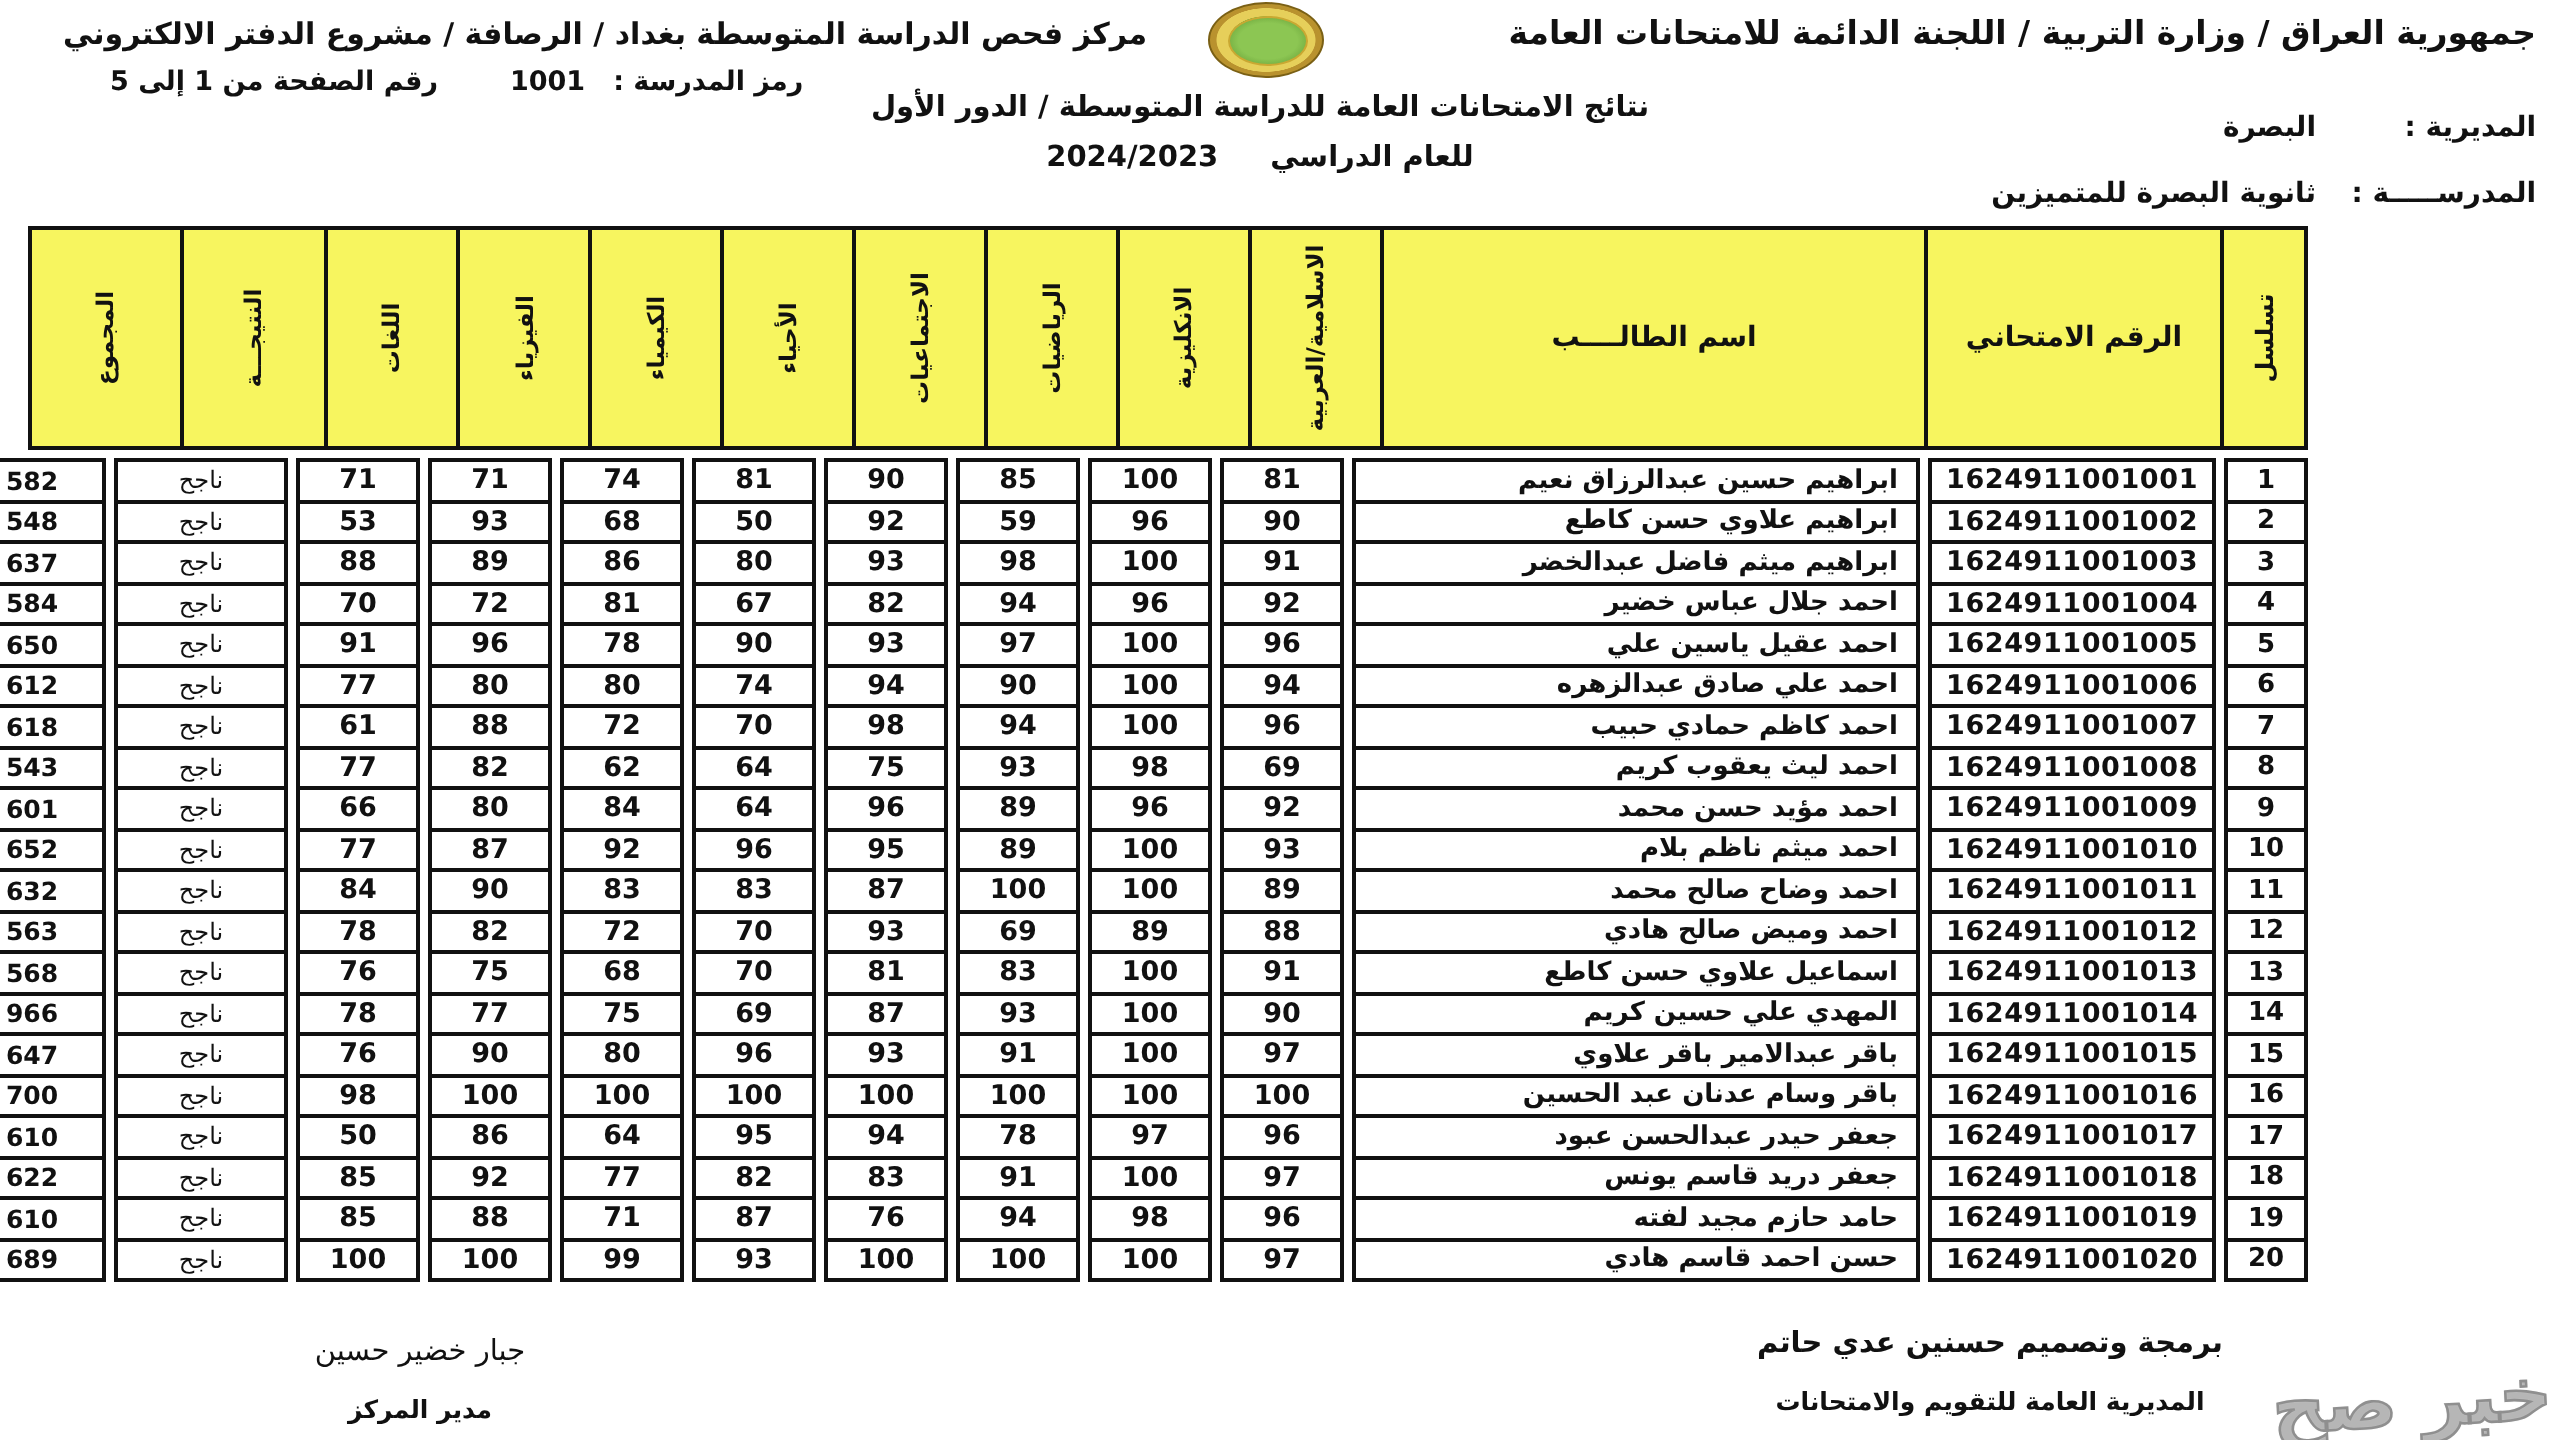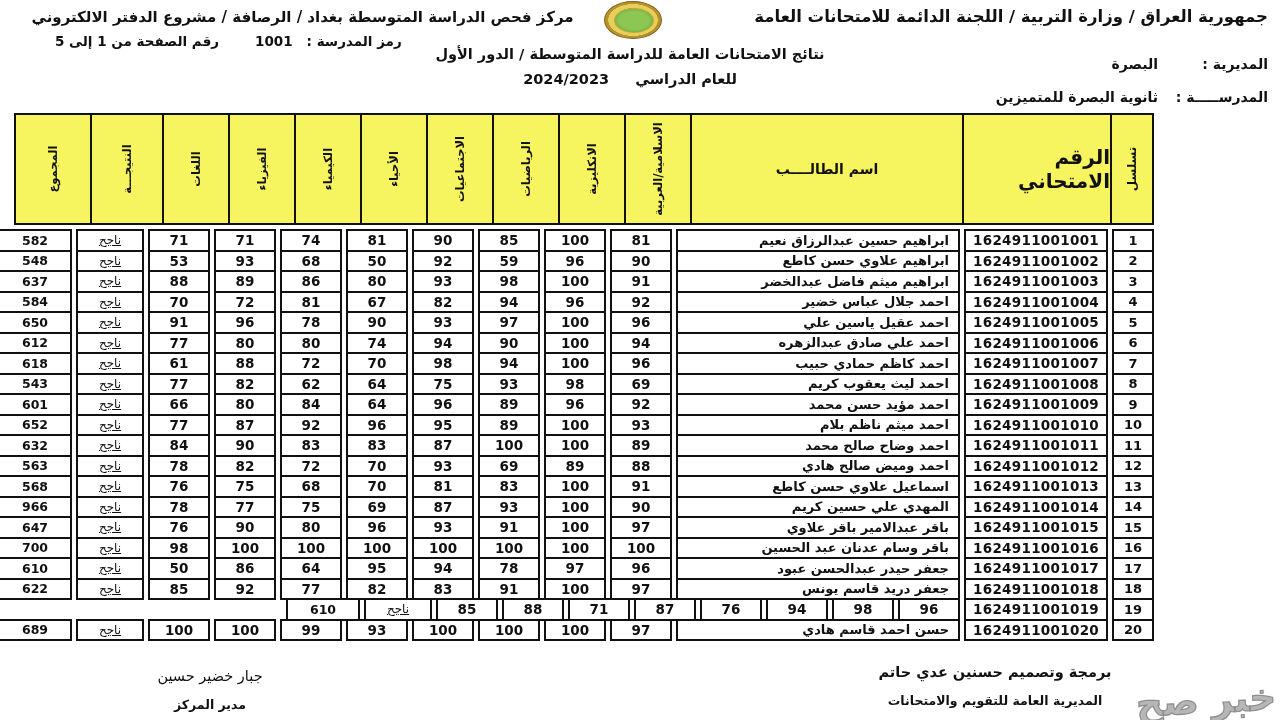--- a/index.html
+++ b/index.html
@@ -40,38 +40,38 @@
   .school-line .val { padding-right: 10px; }
 
   
   .thead { top: 113px; right: 126px; display: flex; direction: rtl; }
   .hcell { border: 2px solid #111; background: #f7f55f; height: 112px;
            position: relative; display: flex; align-items: center; justify-content: center;
            font-weight: bold; }
   .hcell + .hcell { margin-inline-start: -2px; }
   .hcell .rot { white-space: nowrap; transform: rotate(-90deg); font-size: 11.5px; }
   .h-serial { width: 44px; }  .h-serial .rot { font-size: 12px; }
-  .h-exam   { width: 150px; font-size: 20px; }
+  .h-exam   { width: 150px; font-size: 14px; }
   .h-name   { width: 274px; font-size: 14px; }
   .h-subj   { width: 68px; }
   .h-result { width: 74px; }
   .h-total  { width: 78px; }
 
   
   .tbody { top: 229px; right: 126px; display: flex; flex-direction: column; }
   .trow  { display: flex; direction: rtl; column-gap: 4px; }
   .trow + .trow { margin-top: -2px; }
   .cell  { border: 2px solid #111; background: #fff; height: 22.5px;
            display: flex; align-items: center; justify-content: center;
            font-size: 13px; font-weight: bold; }
   .c-serial { width: 42px; }
   .c-exam   { width: 144px; font-size: 13.5px; letter-spacing: .3px; }
   .c-name   { width: 284px; justify-content: flex-start; padding-inline-start: 9px; font-size: 13px; }
   .c-score  { width: 62px; font-size: 13.5px; }
-  .c-result { width: 68px; font-weight: normal; font-size: 12px; text-decoration: underline; }
+  .c-result { width: 87px; font-weight: normal; font-size: 12px; }
   .c-total  { width: 74px; font-size: 12.5px; }
 
   
   .foot-left-name  { bottom: 36px; left: 115px; width: 190px; text-align: center;
                      font-size: 14.5px; font-weight: normal; }
   .foot-left-title { bottom: 8px;  left: 115px; width: 190px; text-align: center;
                      font-size: 12.5px; font-weight: bold; }
   .foot-right-1 { bottom: 40px; right: 135px; width: 300px; text-align: center;
                   font-size: 14.5px; font-weight: bold; }
   .foot-right-2 { bottom: 12px; right: 150px; width: 270px; text-align: center;
@@ -422,20 +422,21 @@
       <div class="cell c-score">82</div>
       <div class="cell c-score">77</div>
       <div class="cell c-score">92</div>
       <div class="cell c-score">85</div>
       <div class="cell c-result">ناجح</div>
       <div class="cell c-total">622</div>
     </div>
     <div class="trow">
       <div class="cell c-serial">19</div>
       <div class="cell c-exam">1624911001019</div>
+      <div class="cell c-name">حامد حازم مجيد لفته</div>
       <div class="cell c-score">96</div>
       <div class="cell c-score">98</div>
       <div class="cell c-score">94</div>
       <div class="cell c-score">76</div>
       <div class="cell c-score">87</div>
       <div class="cell c-score">71</div>
       <div class="cell c-score">88</div>
       <div class="cell c-score">85</div>
       <div class="cell c-result">ناجح</div>
       <div class="cell c-total">610</div>

